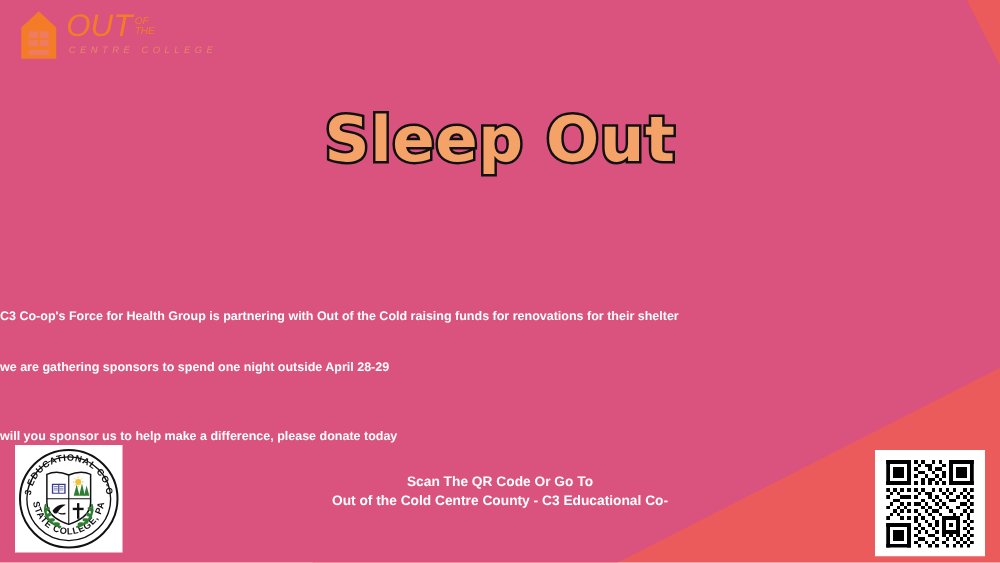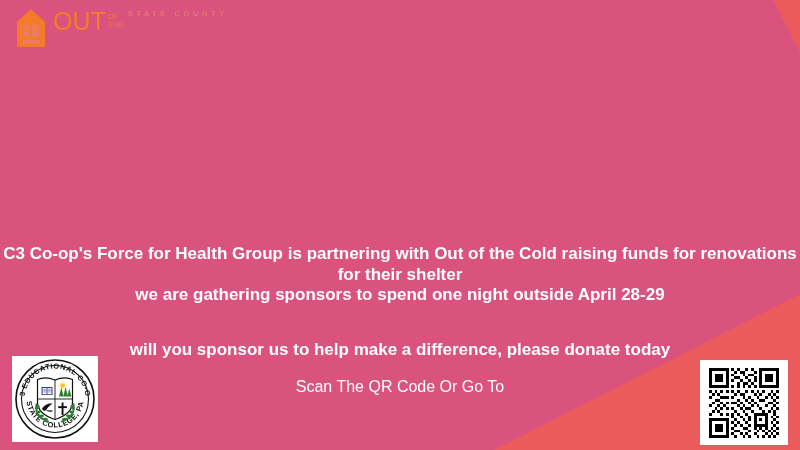--- a/index.html
+++ b/index.html
@@ -90,22 +90,23 @@
     height: 42px;
   }
   .logo-house {
     width: 34px;
     height: 40px;
     flex: 0 0 auto;
   }
   .logo-words {
     margin-left: 5px;
     display: flex;
-    flex-direction: row;
+    flex-direction: column;
     justify-content: flex-start;
+    font-style: italic;
   }
   .logo-main {
     display: flex;
     align-items: center;
     color: #F47B28;
     font-weight: 400;
     font-size: 25px;
     line-height: 26px;
     letter-spacing: 0px;
   }
@@ -143,40 +144,40 @@
     letter-spacing: 0.5px;
     -webkit-text-stroke: 4px #111111;
     paint-order: stroke fill;
   }
 
   
   .body-copy {
     position: absolute;
     left: 0;
     width: 800px;
-    text-align: center;
+    text-align: left;
     color: #FFFFFF;
     font-weight: bold;
-    font-size: 17px;
+    font-size: 10px;
     line-height: 21px;
   }
   .copy-1 { top: 243px; }
   .copy-2 { top: 284px; }
   .copy-3 { top: 339px; }
 
   
   .scan-block {
     position: absolute;
     left: 150px;
     top: 379px;
     width: 500px;
     text-align: center;
     color: #FFFFFF;
-    font-weight: normal;
-    font-size: 16px;
+    font-weight: bold;
+    font-size: 11px;
     line-height: 15px;
   }
 
   
   .seal {
     position: absolute;
     left: 12px;
     top: 356px;
     width: 86px;
     height: 86px;
@@ -222,33 +223,35 @@
         <rect x="9" y="32" width="16" height="4" fill="#EE7C62"></rect>
       </svg>
       <div class="logo-words">
         <div class="logo-main">
           <span class="logo-big">OUT</span>
           <span class="logo-stack">
             <span>OF</span>
             <span>THE</span>
           </span>
         </div>
-        <div class="logo-sub">STATE COUNTY</div>
+        <div class="logo-sub">CENTRE COLLEGE</div>
       </div>
     </div>
 
     <div class="title-block">
+      <div class="title-line">Sleep Out</div>
     </div>
 
     <div class="body-copy copy-1">C3 Co-op's Force for Health Group is partnering with Out of the Cold raising funds for renovations for their shelter</div>
     <div class="body-copy copy-2">we are gathering sponsors to spend one night outside April 28-29</div>
     <div class="body-copy copy-3">will you sponsor us to help make a difference, please donate today</div>
 
     <div class="scan-block">
       <div>Scan The QR Code Or Go To</div>
+      <div>Out of the Cold Centre County - C3 Educational Co-</div>
     </div>
 
     <div class="seal">
       <svg viewBox="0 0 86 86" width="86" height="86">
         <circle cx="43" cy="43" r="39" fill="#FFFFFF" stroke="#111111" stroke-width="1.6"></circle>
         <circle cx="43" cy="43" r="33.5" fill="#FFFFFF" stroke="#111111" stroke-width="1.1"></circle>
         <defs>
           <path id="arcTop" d="M 12.5 43 A 30.5 30.5 0 0 1 73.5 43"></path>
           <path id="arcBottom" d="M 14.5 43 A 28.5 28.5 0 0 0 71.5 43"></path>
         </defs>

